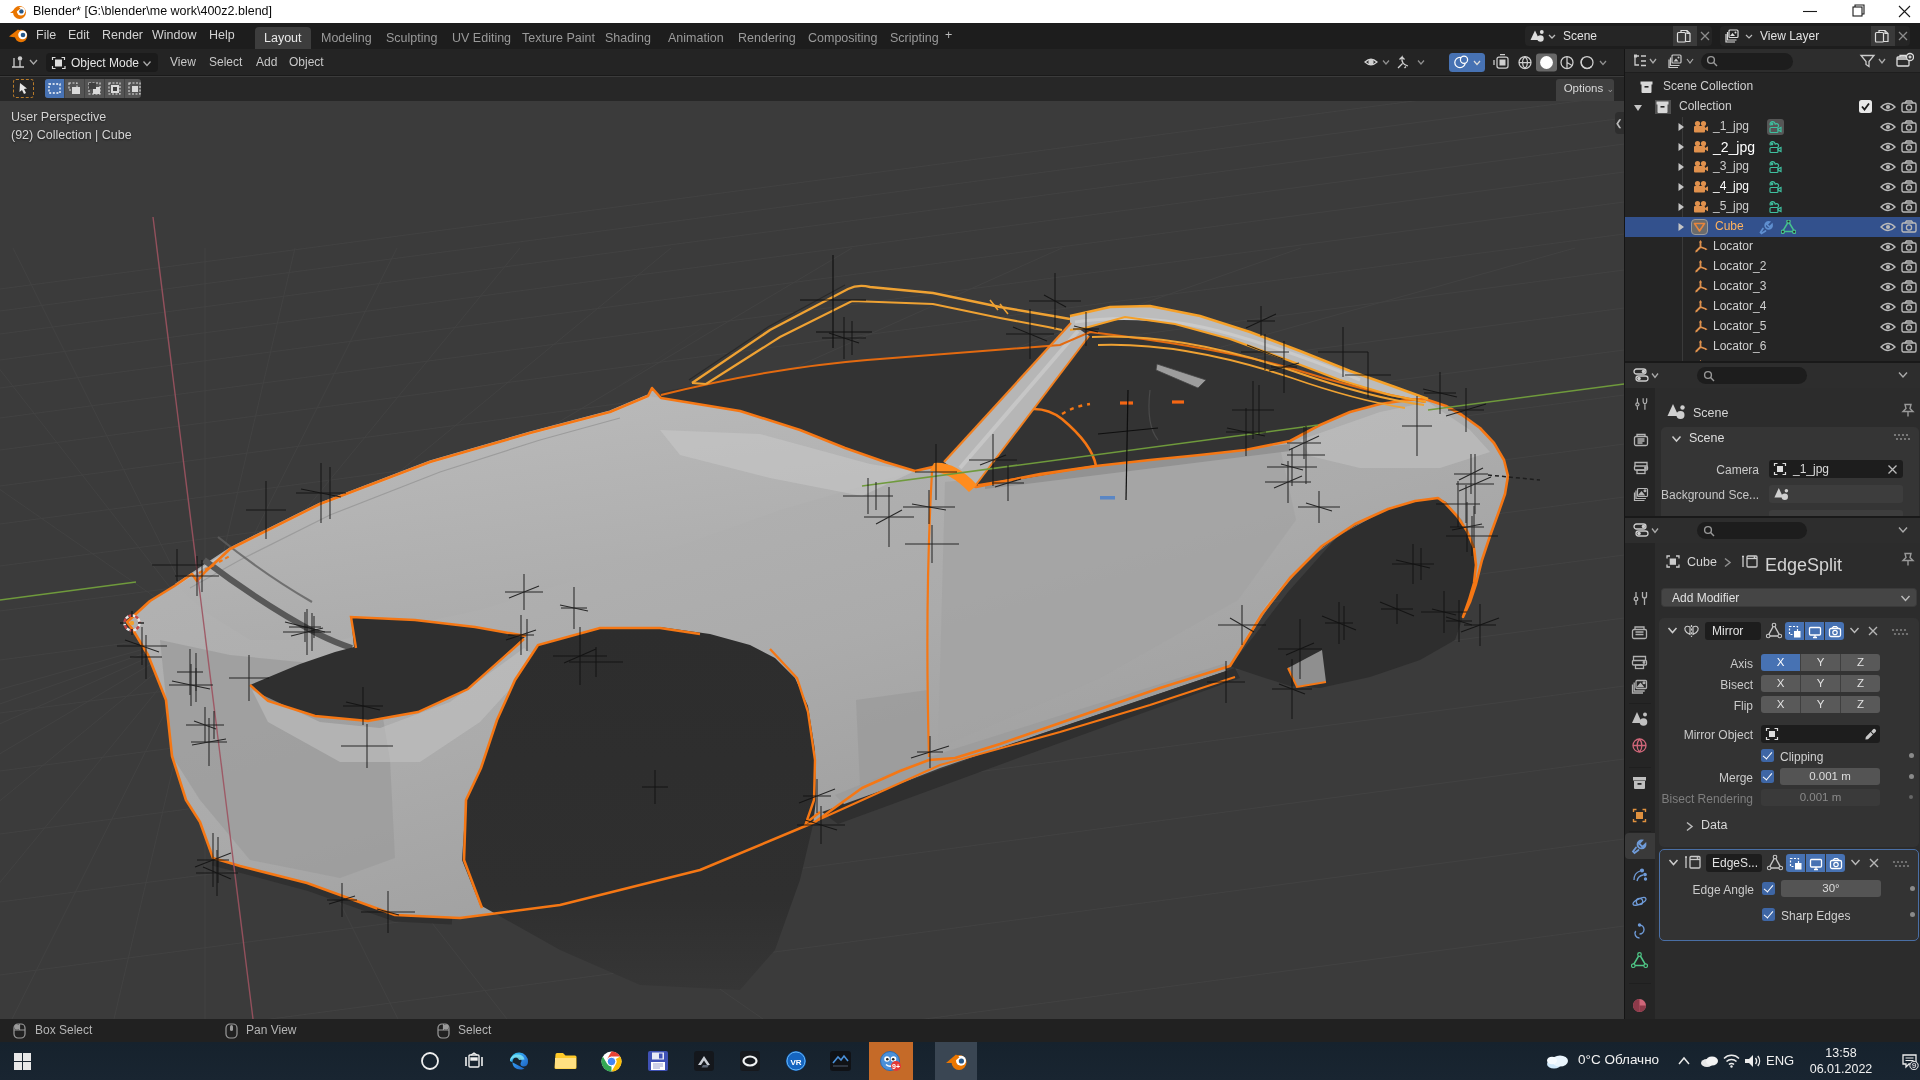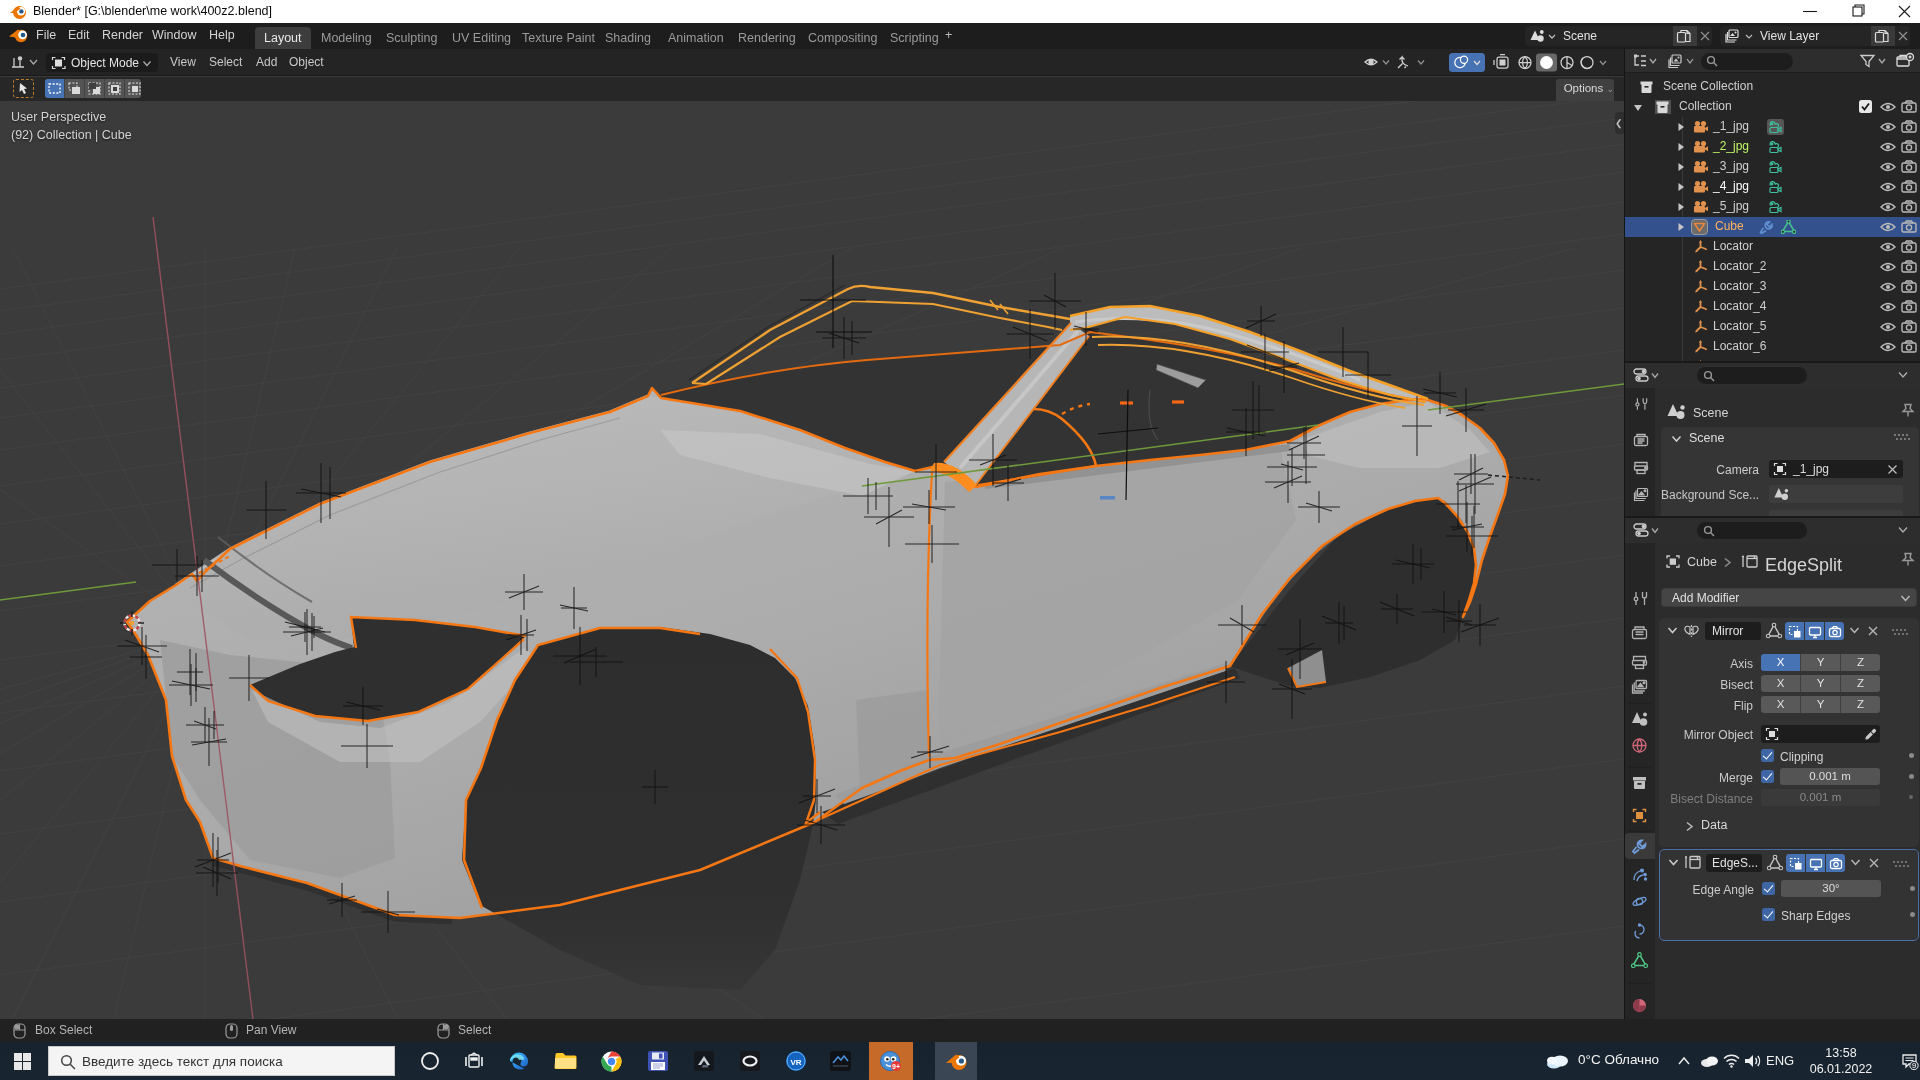--- a/index.html
+++ b/index.html
@@ -632,21 +632,21 @@
       </svg>
 <svg class="abs" style="left:52px;top:93px" width="8" height="10" viewBox="0 0 8 10">
         <path d="M1.5 1 l5.5 4 -5.5 4Z" fill="#c5c5c5"></path>
       </svg>
 <svg class="abs" style="left:68px;top:91px" width="15" height="14" viewBox="0 0 15 14">
         <circle cx="4.5" cy="3.5" r="2.6" fill="#e0914d"></circle>
         <circle cx="10.5" cy="3.5" r="2.6" fill="#e0914d"></circle>
         <rect x="1" y="6" width="11" height="6.5" rx="1" fill="#e0914d"></rect>
         <path d="M12 8 l3-1.8 v5 l-3-1.8z" fill="#e0914d"></path>
       </svg>
-<div class="abs" style="left:88px;top:90px;font-size:12px;color:#bef264">_2_jpg</div>
+<div class="abs" style="left:88px;top:90px;font-size:14px;color:#ffffff">_2_jpg</div>
 <svg class="abs" style="left:142px;top:90px" width="17" height="16" viewBox="0 0 17 16">
         <g fill="none" stroke="#3fbf9f" stroke-width="1.2">
           <path d="M3.5 6.5 a2.5 2.5 0 1 1 4.5 -1 a2 2 0 1 1 2.5 3"></path>
           <rect x="3" y="8.5" width="8" height="5" rx="1"></rect>
           <path d="M11 10 l3-1.5 v4 l-3-1.5z"></path>
           <circle cx="5" cy="5" r="0.8" fill="#3fbf9f"></circle>
         </g>
       </svg>
 <svg class="abs" style="left:255px;top:92px" width="16" height="12" viewBox="0 0 16 12">
         <path d="M1 6 Q8 -1 15 6 Q8 13 1 6Z" fill="none" stroke="#b9b9b9" stroke-width="1.4"></path>
@@ -1196,21 +1196,21 @@
             <path d="M11.5 1.5 a1.8 1.8 0 0 0-2.6 0 l-1.6 1.9 2.3 2.3 1.9-1.6 a1.8 1.8 0 0 0 0-2.6Z M6.6 4.1 L1.8 9 1.4 11.6 4 11.2 8.9 6.4Z"></path>
           </svg>
     </div>
     <div class="chk" style="left:102px;top:131px"></div>
     <div class="abs" style="left:121px;top:132px;font-size:12px;color:#d0d0d0">Clipping</div>
     <div class="abs" style="left:250px;top:135px;width:5px;height:5px;background:#8a8a8a;border-radius:50%"></div>
     <div class="lbl" style="left:10px;top:153px;width:84px">Merge</div>
     <div class="chk" style="left:102px;top:152px"></div>
     <div class="fld" style="left:121px;top:150px;width:100px">0.001 m</div>
     <div class="abs" style="left:250px;top:156px;width:5px;height:5px;background:#8a8a8a;border-radius:50%"></div>
-    <div class="lbl" style="left:2px;top:174px;width:92px;color:#7e7e7e">Bisect Distance</div>
+    <div class="lbl" style="left:2px;top:174px;width:92px;color:#7e7e7e">Bisect Rendering</div>
     <div class="fld" style="left:102px;top:171px;width:119px;background:#3a3a3a;color:#8a8a8a">0.001 m</div>
     <div class="abs" style="left:250px;top:177px;width:4px;height:4px;background:#666;border-radius:50%"></div>
     <svg class="abs" style="left:26px;top:203px" width="9" height="11" viewBox="0 0 9 11" fill="none" stroke="#bbb" stroke-width="1.5">
           <path d="M2 1.5 l5 4 -5 4"></path>
         </svg>
     <div class="abs" style="left:42px;top:200px;font-size:12.5px;color:#d8d8d8">Data</div>
   </div>
 
   <div class="abs" style="left:34px;top:331px;width:260px;height:92px;background:#333333;border-radius:5px;border:1.5px solid #4a6fa5">
     <svg class="abs" style="left:8px;top:9px" width="11" height="8" viewBox="0 0 11 8" fill="none" stroke="#ccc" stroke-width="1.5">
@@ -1295,27 +1295,20 @@
     </svg>
   <div class="abs" style="left:458px;top:4px;color:#b4b4b4">Select</div>
 </div>
 <div id="taskbar">
   <svg class="abs" style="left:14px;top:11px" width="17" height="17" viewBox="0 0 17 17" fill="#e8e8e8">
       <rect x="0" y="0" width="8" height="8"></rect>
       <rect x="9" y="0" width="8" height="8"></rect>
       <rect x="0" y="9" width="8" height="8"></rect>
       <rect x="9" y="9" width="8" height="8"></rect>
     </svg>
-  <div class="abs" style="left:48px;top:4px;width:347px;height:30px;background:#f4f4f4;border:1px solid #c8c8c8">
-    <svg class="abs" style="left:11px;top:7px" width="16" height="16" viewBox="0 0 16 16" fill="none" stroke="#444" stroke-width="1.5">
-        <circle cx="6.5" cy="6.5" r="4.8"></circle>
-        <path d="M10.2 10.2 L15 15"></path>
-      </svg>
-    <div class="abs" style="left:33px;top:7px;font-size:13.5px;color:#333">Введите здесь текст для поиска</div>
-  </div>
   <svg class="abs" style="left:420px;top:9px" width="20" height="20" viewBox="0 0 20 20">
       <circle cx="10" cy="10" r="8" fill="none" stroke="#f0f0f0" stroke-width="1.8"></circle>
     </svg>
   <svg class="abs" style="left:464px;top:9px" width="20" height="20" viewBox="0 0 20 20" fill="none" stroke="#f0f0f0" stroke-width="1.4">
       <rect x="5" y="4" width="10" height="12" rx="1"></rect>
       <path d="M2 6 v9 M18 6 v9" stroke-width="1.6"></path>
       <path d="M7 4 l3-2 3 2" fill="none"></path>
       <rect x="7" y="7" width="6" height="2" fill="#f0f0f0"></rect>
     </svg>
   <svg class="abs" style="left:508px;top:8px" width="22" height="22" viewBox="0 0 22 22">

